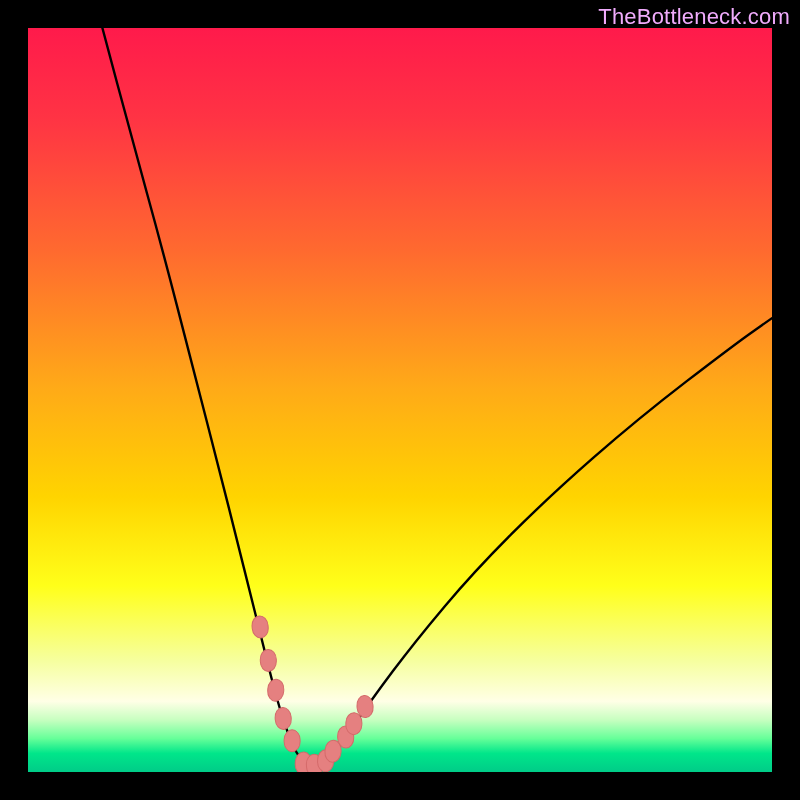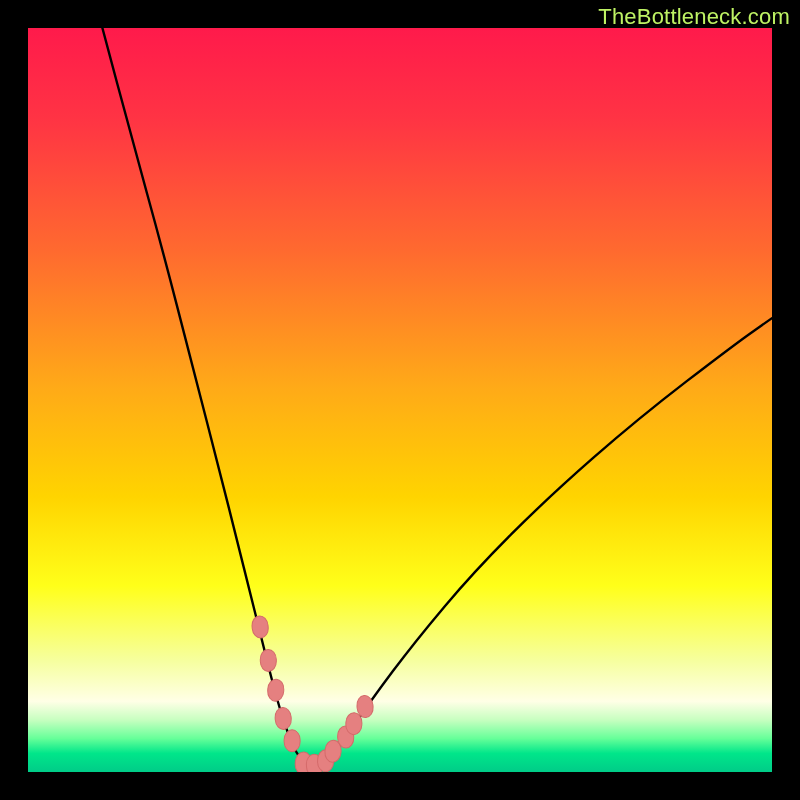--- a/index.html
+++ b/index.html
@@ -16,21 +16,21 @@
     left: 28px;
     top: 28px;
     width: 744px;
     height: 744px;
     background: #000;
   }
   .watermark {
     position: absolute;
     top: 4px;
     right: 10px;
-    color: #bef264;
+    color: #f0abfc;
     font-size: 22px;
     font-weight: 500;
     letter-spacing: 0.2px;
     z-index: 10;
   }
   svg {
     position: absolute;
     left: 28px;
     top: 28px;
     width: 744px;

